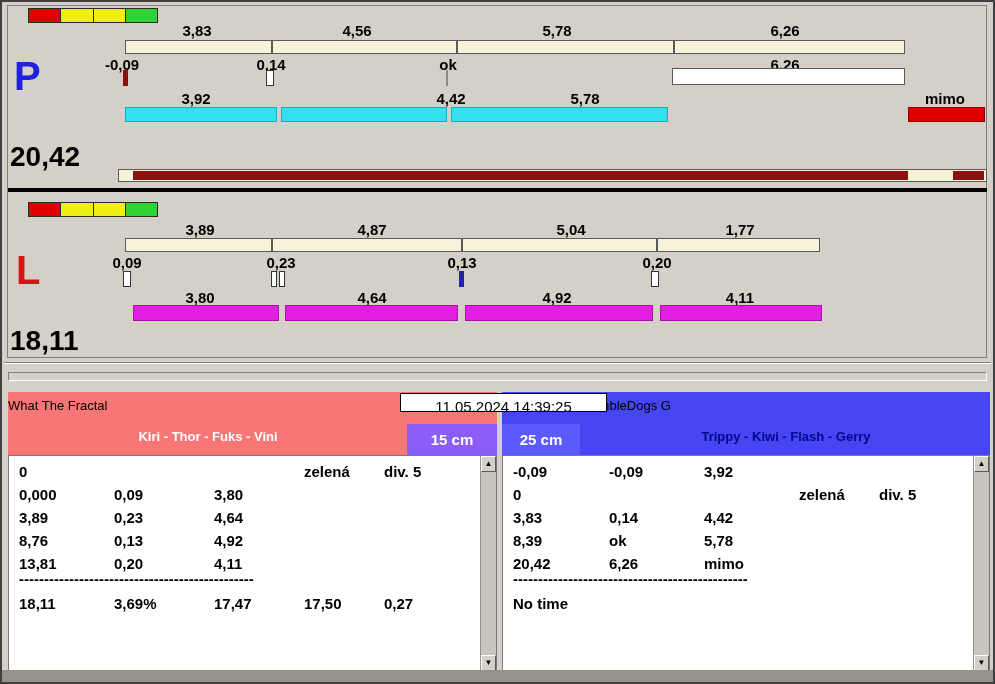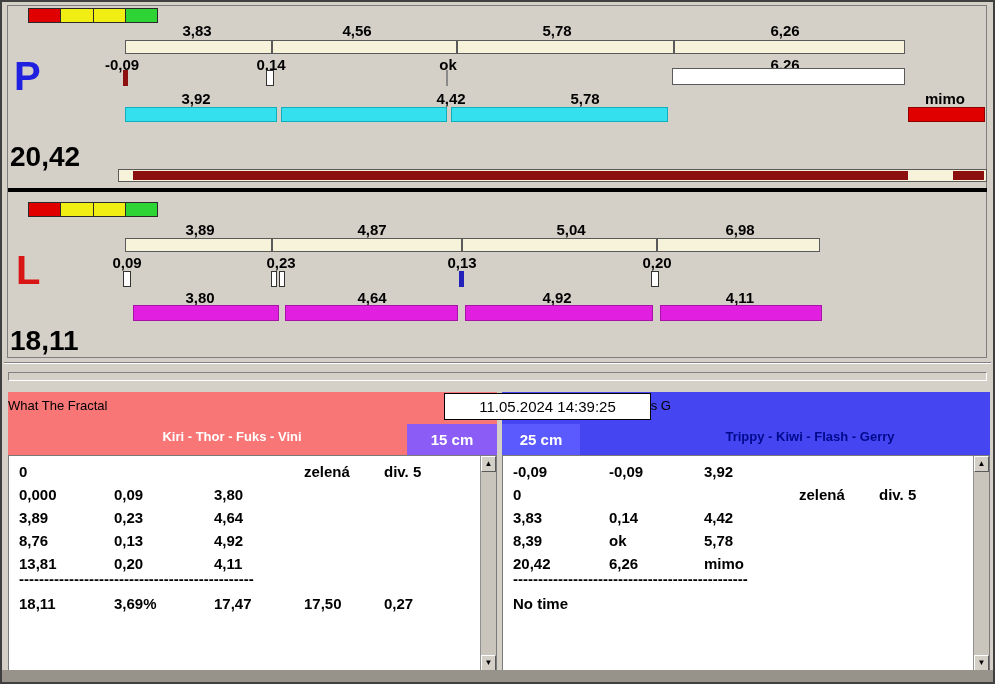--- a/index.html
+++ b/index.html
@@ -33,21 +33,21 @@
   .strip { position:absolute; background:#f7f3da; border:1px solid #5a5a5a; }
   .strip .fill { position:absolute; top:1px; height:9px; background:#8c1010; }
   .divider { position:absolute; background:#000; }
   .groove { position:absolute; height:2px; border-top:1px solid #808080; border-bottom:1px solid #ffffff; }
   .sunken { position:absolute; background:#d4d0c8; border:1px solid; border-color:#808080 #ffffff #ffffff #808080; }
 
   .team-header { position:absolute; height:63px; }
   .hdr-left { background:#f87676; }
   .hdr-right { background:#4545f2; }
   .team-header .title { position:absolute; top:6px; font-size:13px; font-weight:normal; color:#000; text-align:left; white-space:nowrap; }
-  .team-header .subtitle { position:absolute; top:37px; font-size:13px; font-weight:bold; text-align:center; white-space:nowrap;margin-left:24px; }
+  .team-header .subtitle { position:absolute; top:37px; font-size:13px; font-weight:bold; text-align:center; white-space:nowrap; }
   .sub-left { color:#ffffff; } .sub-right { color:#000a8c; }
   .badge { position:absolute; top:32px; height:31px; line-height:31px; text-align:center; color:#fff; font-weight:bold; font-size:15px; }
   .badge-left { background:#8b5cf6; } .badge-right { background:#5a5aff; }
   .datetime { position:absolute; background:#fff; border:1px solid #000; text-align:center; font-size:15px; line-height:25px; z-index:10; color:#000; }
 
   .body-panel { position:absolute; background:#fff; border:1px solid #7a7a7a; }
   .cell { position:absolute; font-size:15px; font-weight:bold; white-space:nowrap; color:#000; }
   .scrollbar { position:absolute; width:16px; background:#c9c5bd; border-left:1px solid #909090; z-index:20; }
   .sb-btn { position:absolute; left:0; width:15px; height:16px; background:#d4d0c8; border:1px solid; border-color:#fff #5a5a5a #5a5a5a #fff; font-size:8px; text-align:center; line-height:14px; color:#000; }
   .sb-up { top:0; } .sb-down { bottom:0; }
@@ -110,21 +110,21 @@
   <div class="scale" style="left:28px; top:202px;">
     <span class="sg-red"></span>
     <span class="sg-yellow"></span>
     <span class="sg-yellow"></span>
     <span class="sg-green"></span>
   </div>
 
   <span class="lbl" style="left:200px; top:221px;">3,89</span>
   <span class="lbl" style="left:372px; top:221px;">4,87</span>
   <span class="lbl" style="left:563px; top:221px;margin-left:8px;">5,04</span>
-  <span class="lbl" style="left:740px; top:221px;">6,98</span>
+  <span class="lbl" style="left:740px; top:221px;">1,77</span>
 
   <div class="refbar" style="left:125px; top:238px; width:695px;">
     <i style="left:145px;"></i>
     <i style="left:335px;"></i>
     <i style="left:530px;"></i>
   </div>
 
   <span class="lbl" style="left:127px; top:254px;">0,09</span>
   <span class="lbl" style="left:281px; top:254px;">0,23</span>
   <span class="lbl" style="left:462px; top:254px;">0,13</span>
@@ -157,21 +157,21 @@
     <div class="title" style="left:0; width:400px;">What The Fractal</div>
     <div class="subtitle sub-left" style="left:0; width:400px;">Kiri - Thor - Fuks - Vini</div>
   </div>
 
   <div class="team-header hdr-right" style="left:502px; top:392px; width:488px;">
     <div class="badge badge-right" style="left:0; width:78px;">25 cm</div>
     <div class="title" style="left:80px; width:408px;">DumbleDogs G</div>
     <div class="subtitle sub-right" style="left:80px; width:408px;">Trippy - Kiwi - Flash - Gerry</div>
   </div>
 
-  <div class="datetime" style="left:400px; top:393px; width:207px; height:27px;margin-left:44px;">11.05.2024 14:39:25</div>
+  <div class="datetime" style="left:400px; top:393px; width:207px; height:19px;">11.05.2024 14:39:25</div>
 
   <div class="body-panel" style="left:8px; top:455px; width:489px; height:217px;">
     <span class="cell" style="left:10px;  top:7px;">0</span>
     <span class="cell" style="left:105px; top:7px;"></span>
     <span class="cell" style="left:205px; top:7px;"></span>
     <span class="cell" style="left:295px; top:7px;">zelená</span>
     <span class="cell" style="left:375px; top:7px;">div. 5</span>
 
     <span class="cell" style="left:10px;  top:30px;">0,000</span>
     <span class="cell" style="left:105px; top:30px;">0,09</span>

